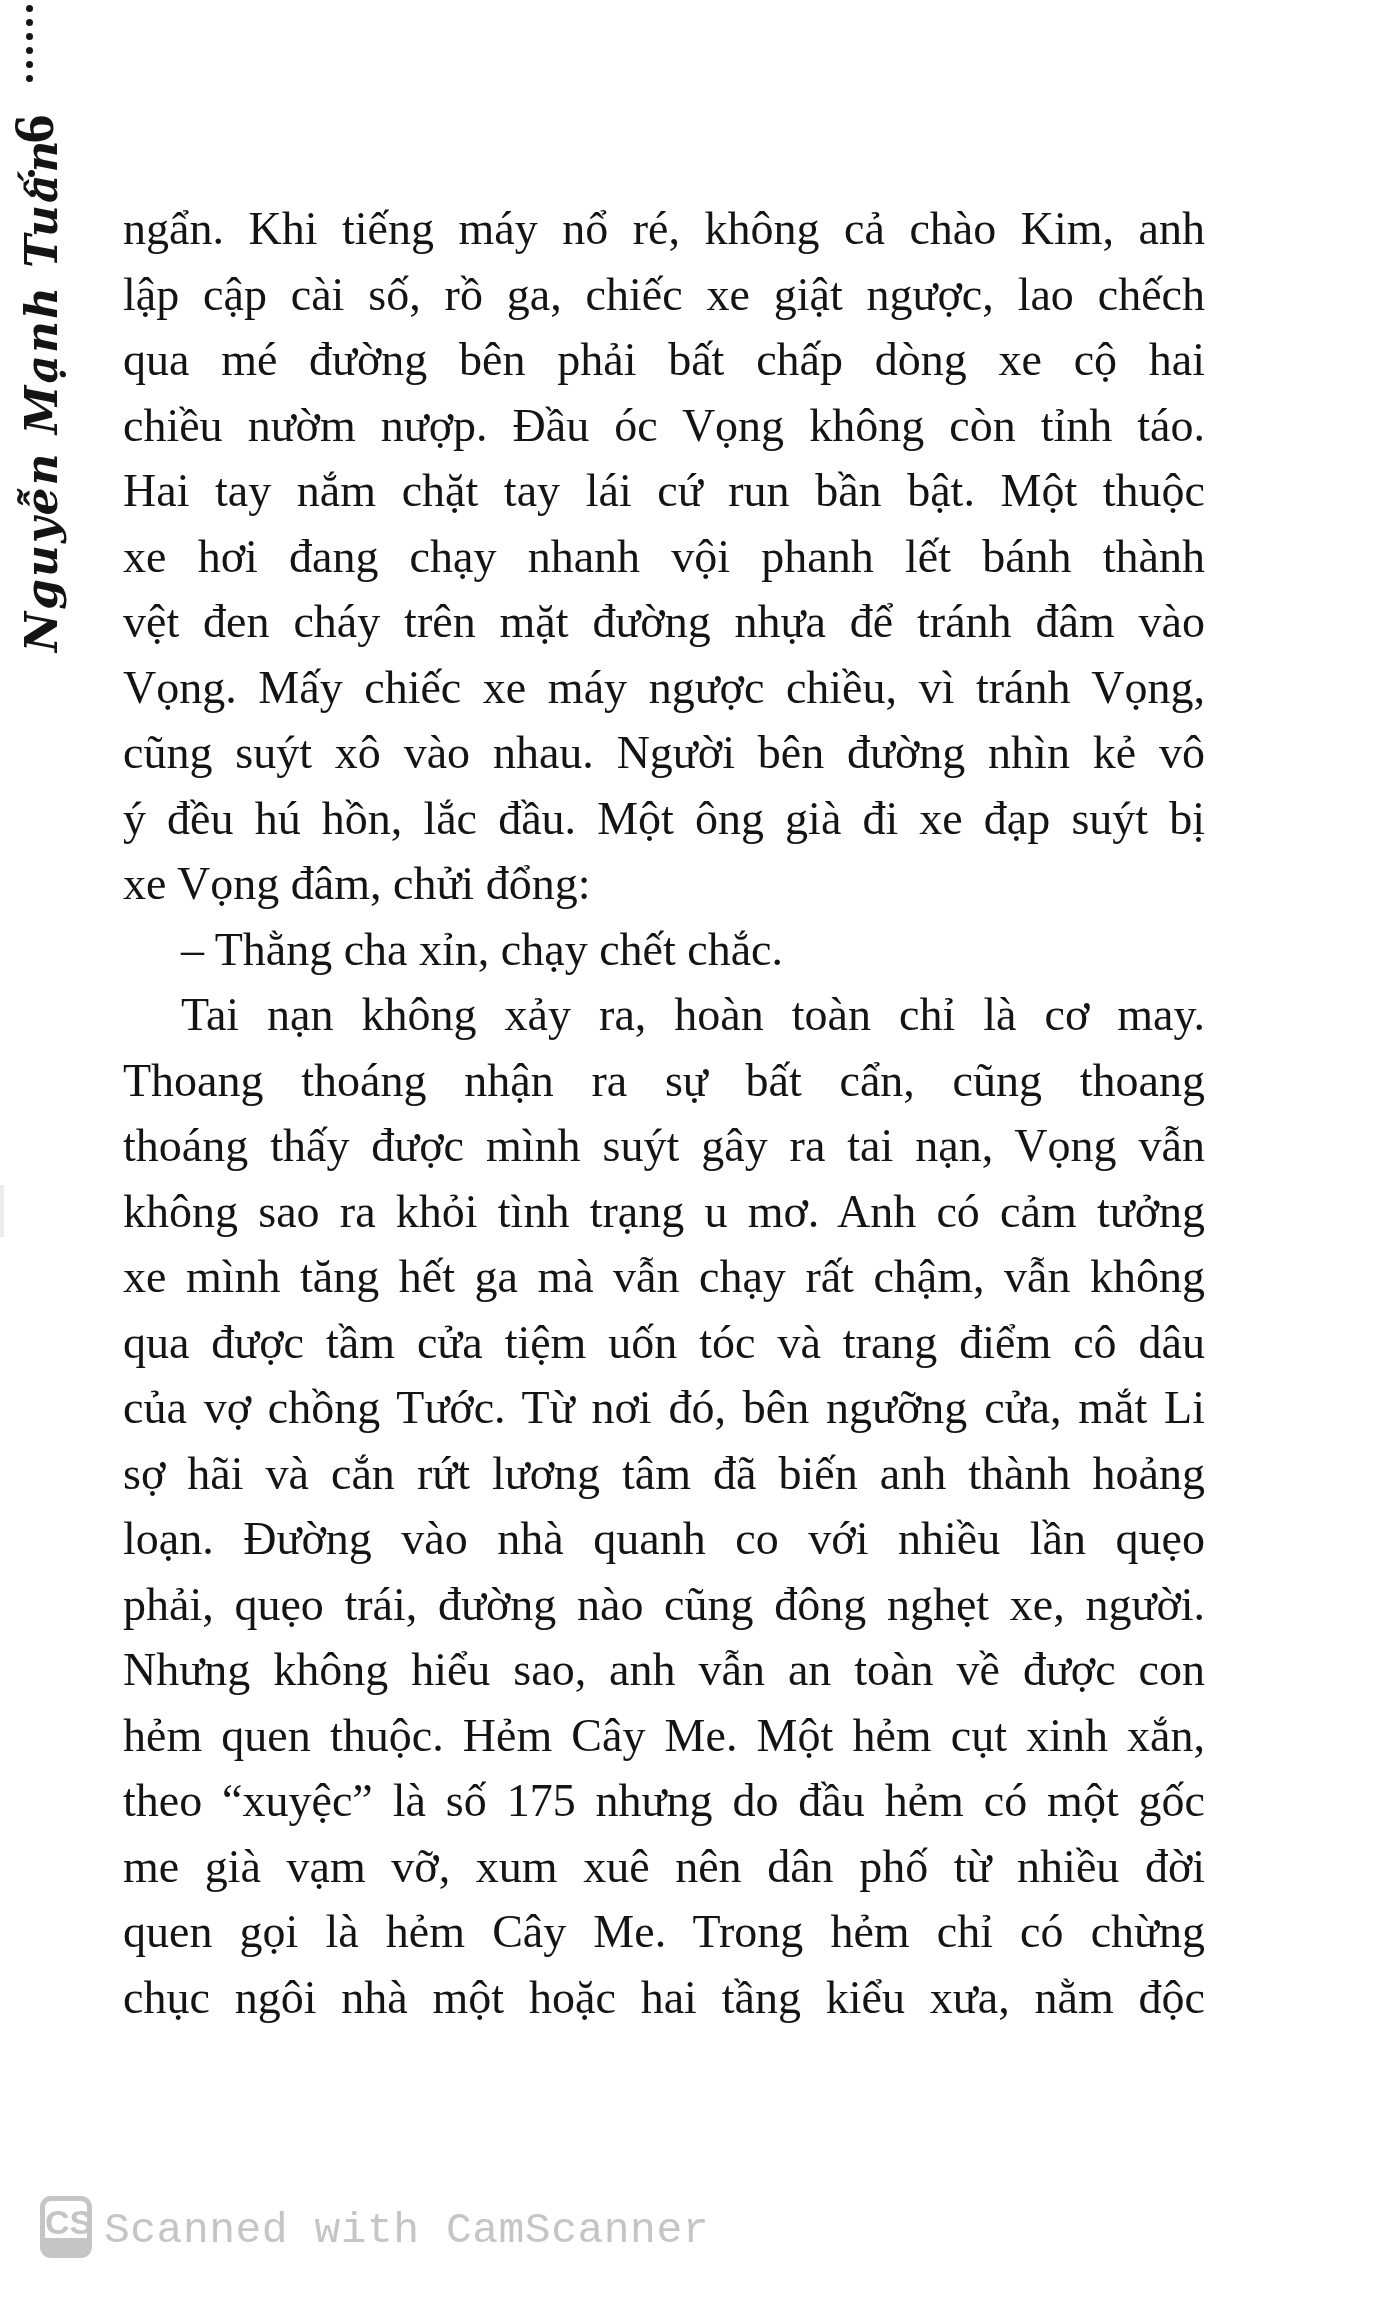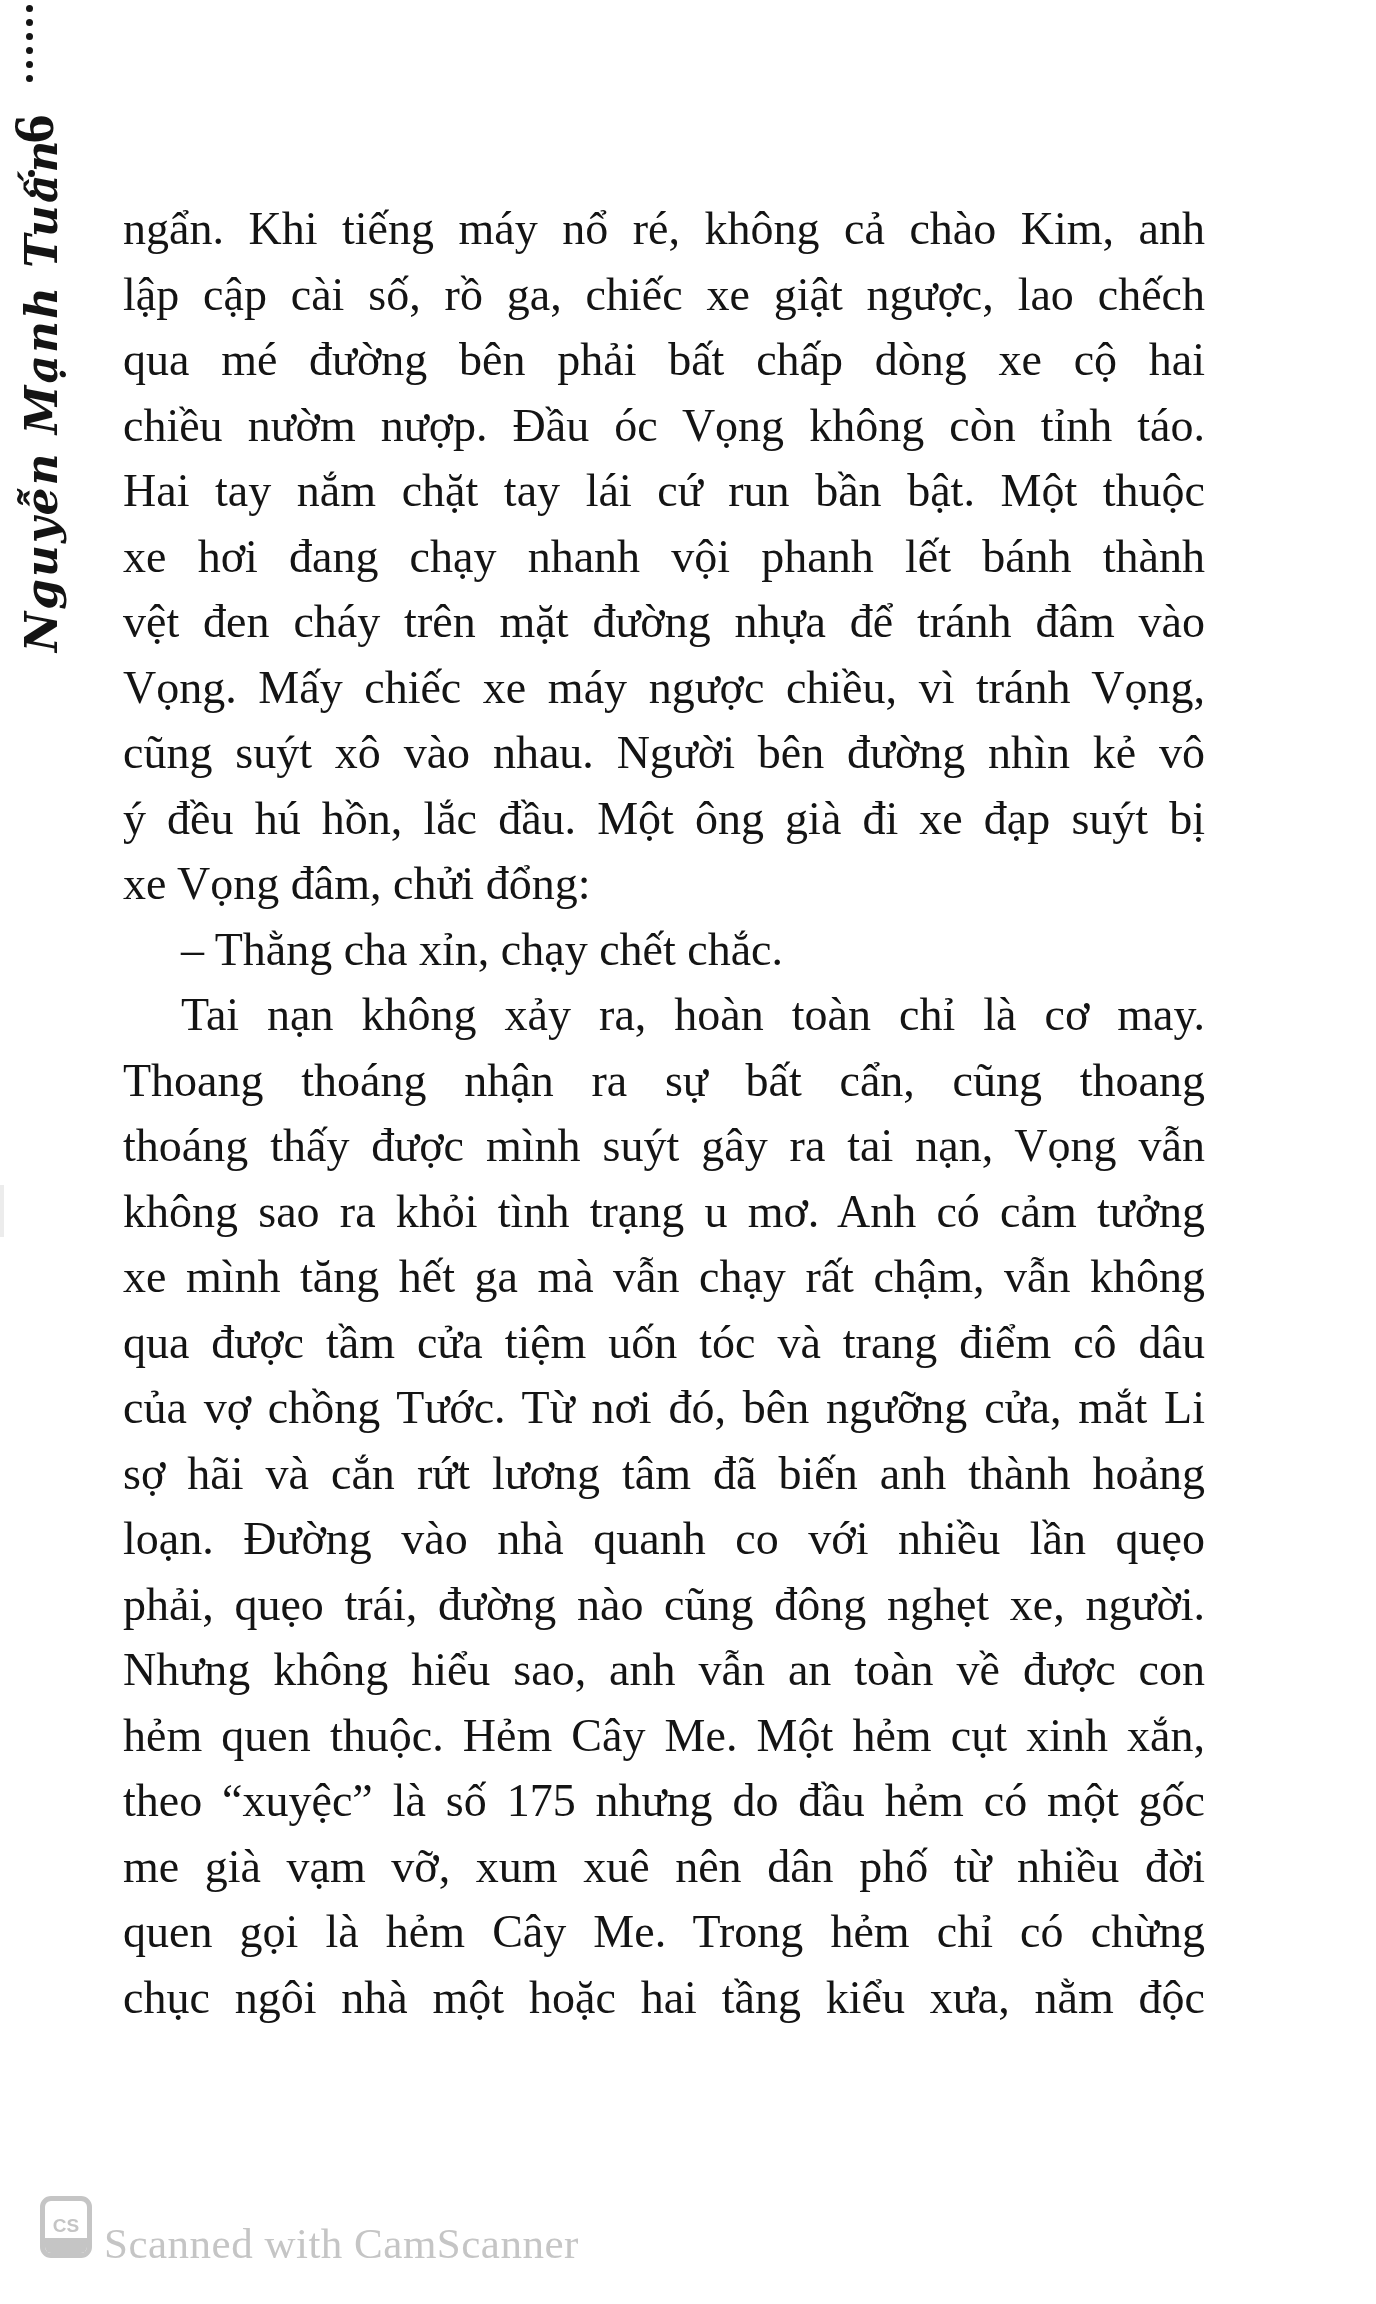--- a/index.html
+++ b/index.html
@@ -60,35 +60,35 @@
 
   
   .scan-footer { position: absolute; left: 0; top: 2190px; width: 100%; height: 80px; }
   .cs-icon {
     position: absolute; left: 40px; top: 6px; width: 52px; height: 62px;
     border: 5px solid var(--footer_gray, #c5c5c5);
     border-radius: 11px;
     background: #ffffff;
   }
   .cs-icon-text {
-    position: absolute; left: 0; right: 0; top: 14px;
+    position: absolute; left: 0; right: 0; top: 2px;
     text-align: center;
     font-family: "Liberation Sans", sans-serif;
-    font-weight: bold; font-size: 19px;
+    font-weight: bold; font-size: 34px;
     color: var(--footer_gray, #c5c5c5);
   }
   .cs-icon-bar {
     position: absolute; left: 0; right: 0; bottom: 0; height: 15px;
     background: var(--footer_gray, #c5c5c5);
     border-radius: 0 0 6px 6px;
   }
   .scan-label {
-    position: absolute; left: 104px; top: 17px;
+    position: absolute; left: 104px; top: 4px;
     height: 74px; line-height: 74px;
-    font-family: Liberation Serif, serif;
+    font-family: Liberation Mono, monospace;
     font-size: 43px; letter-spacing: 0.5px;
     color: var(--footer_gray, #c5c5c5);
   }
 </style>
 </head>
 <body style="--ink: #141414; --paper: #ffffff; --footer_gray: #c5c5c5;">
 
 <div class="page">
 
   <div class="dots-top">

